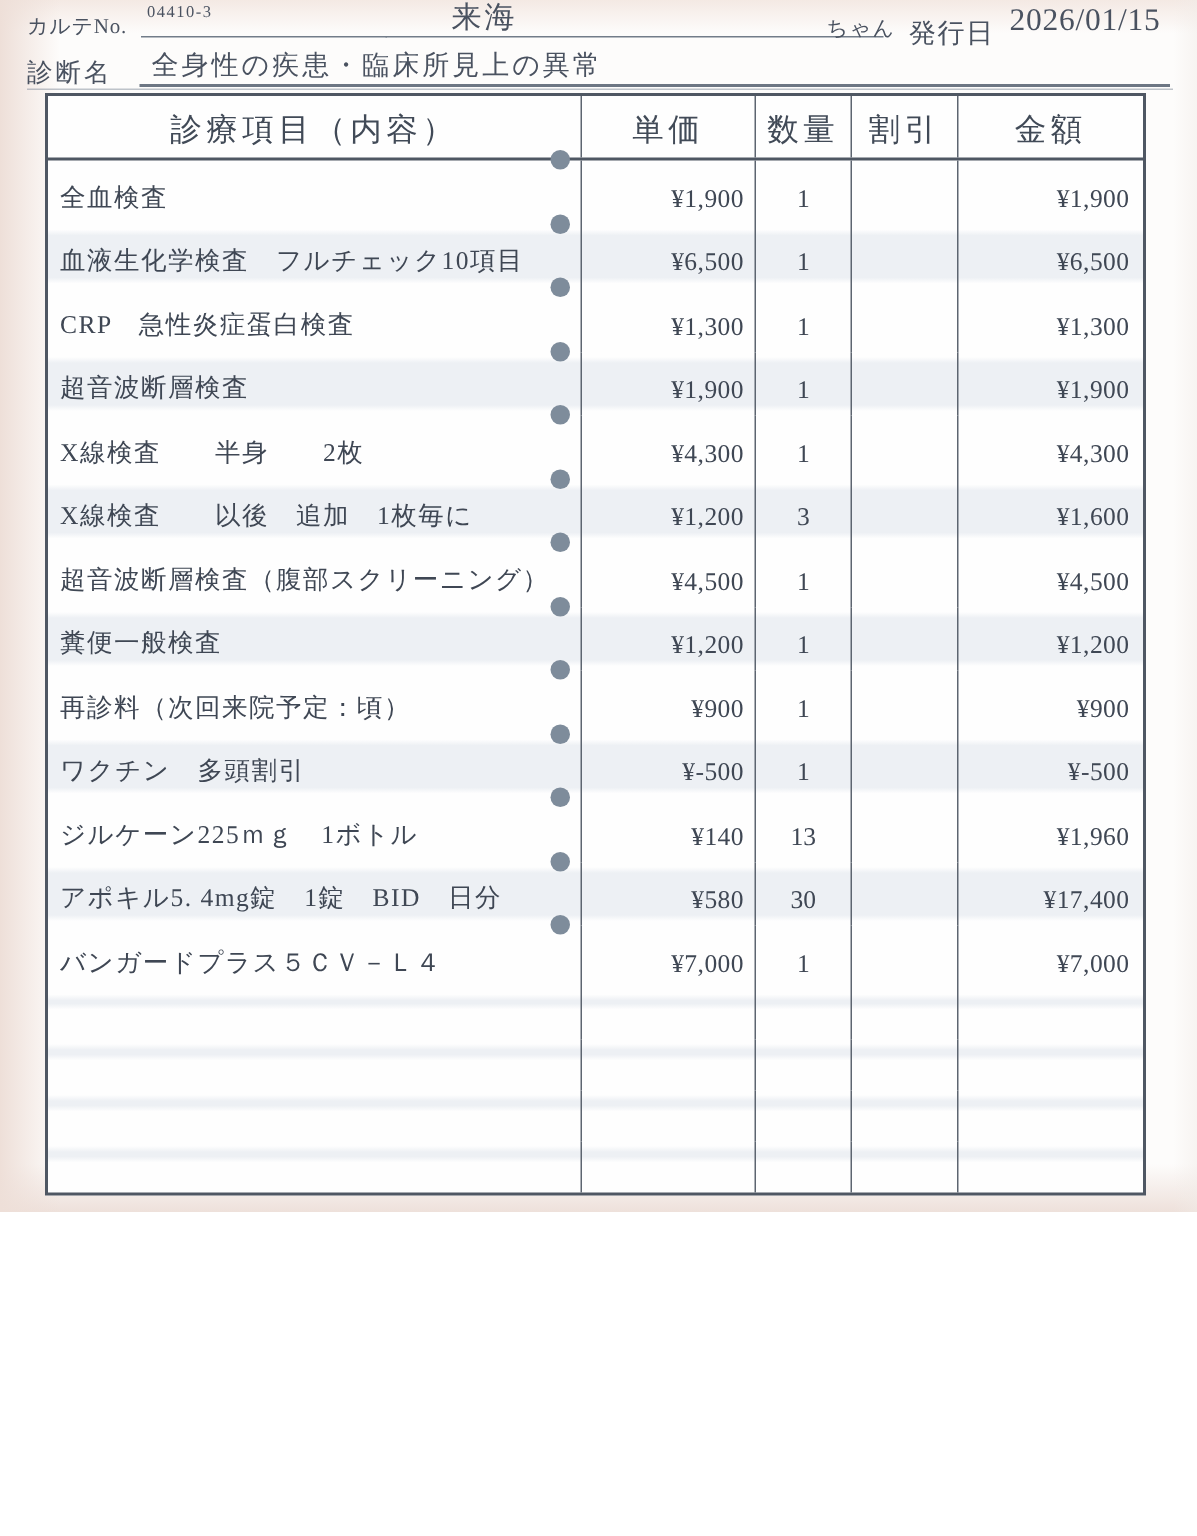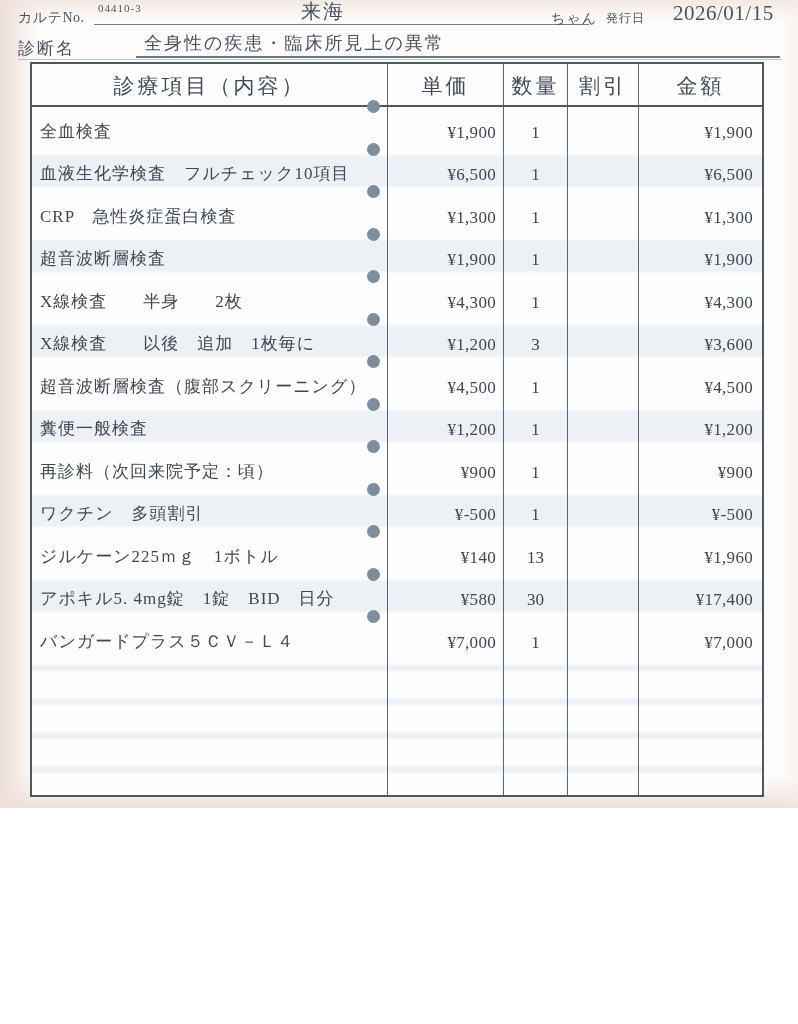--- a/index.html
+++ b/index.html
@@ -30,24 +30,24 @@
     padding-left: 12px;
   }
   
   .doc-header{position:absolute;left:0;top:0;right:0;height:62px;}
   .doc-header span{position:absolute;white-space:nowrap;color:var(--ink-soft);}
   .karte-label{left:18px;top:9px;font-size:14px;letter-spacing:.5px;}
   .field{border-bottom:1.6px solid var(--rule);}
   .karte-field{left:94px;top:2px;width:160px;height:22px;font-size:11px;padding-left:4px;letter-spacing:1px;}
   .name-field{left:257px;top:-2px;width:288px;height:26px;font-size:20px;padding-left:44px;letter-spacing:2px;color:var(--ink);}
   .honorific{left:551px;top:10px;font-size:14px;letter-spacing:1px;}
-  .issue-label{left:606px;top:10px;font-size:12px;letter-spacing:1px;}
+  .issue-label{left:606px;top:10px;font-size:18px;letter-spacing:1px;}
   .issue-date{left:673px;top:1px;font-size:21px;letter-spacing:.5px;color:var(--ink);}
   .diag-label{left:18px;top:37px;font-size:17px;letter-spacing:2px;}
-  .diag-field{left:93px;top:31px;right:30px;height:25px;font-size:18px;padding-left:8px;letter-spacing:2px;color:var(--ink);border-bottom:2px solid #6d7683;margin-left:43px;}
+  .diag-field{left:93px;top:31px;right:30px;height:25px;font-size:18px;padding-left:8px;letter-spacing:2px;color:var(--ink);border-bottom:2px solid #6d7683;}
   .second-rule{position:absolute;left:18px;right:28px;top:59px;height:1px;background:#8b94a0;opacity:.55;}
   
   .bill-table{
     position:absolute;left:30px;top:62px;width:734px;bottom:11px;
     display:flex;flex-direction:column;
     border:2px solid var(--border-dark);
     background:#fefefe;box-sizing:border-box;
   }
   .trow{
     display:grid;grid-template-columns:356px 116px 64px 71px 1fr;
@@ -156,21 +156,21 @@
     <div class="cell amount">¥4,300</div>
   </div>
         <div class="trow data-row tint">
     <div class="cell item">
       <span class="item-text">X線検査　　以後　追加　1枚毎に</span>
       <span class="dot"></span>
     </div>
     <div class="cell unit">¥1,200</div>
     <div class="cell qty">3</div>
     <div class="cell disc"></div>
-    <div class="cell amount">¥3,600</div>
+    <div class="cell amount">¥1,600</div>
   </div>
         <div class="trow data-row">
     <div class="cell item">
       <span class="item-text">超音波断層検査（腹部スクリーニング）</span>
       <span class="dot"></span>
     </div>
     <div class="cell unit">¥4,500</div>
     <div class="cell qty">1</div>
     <div class="cell disc"></div>
     <div class="cell amount">¥4,500</div>

